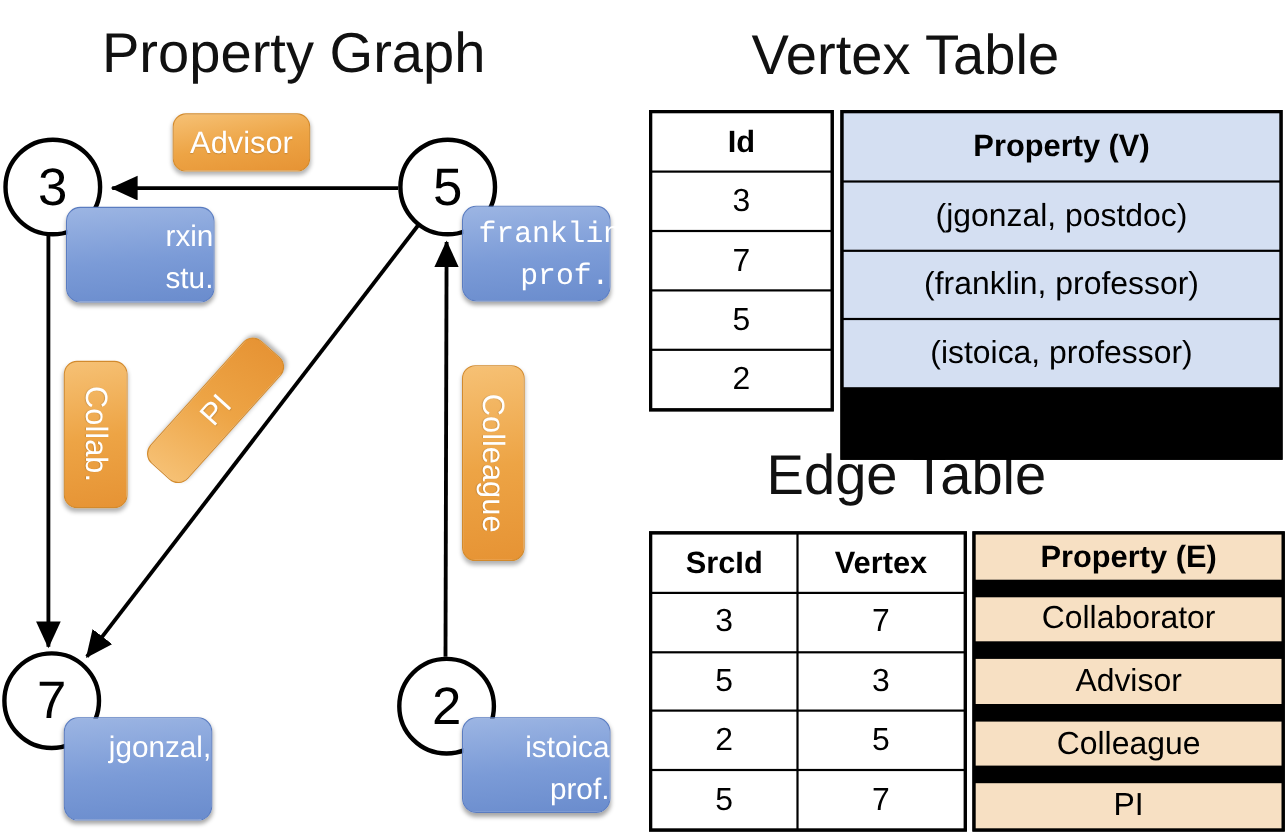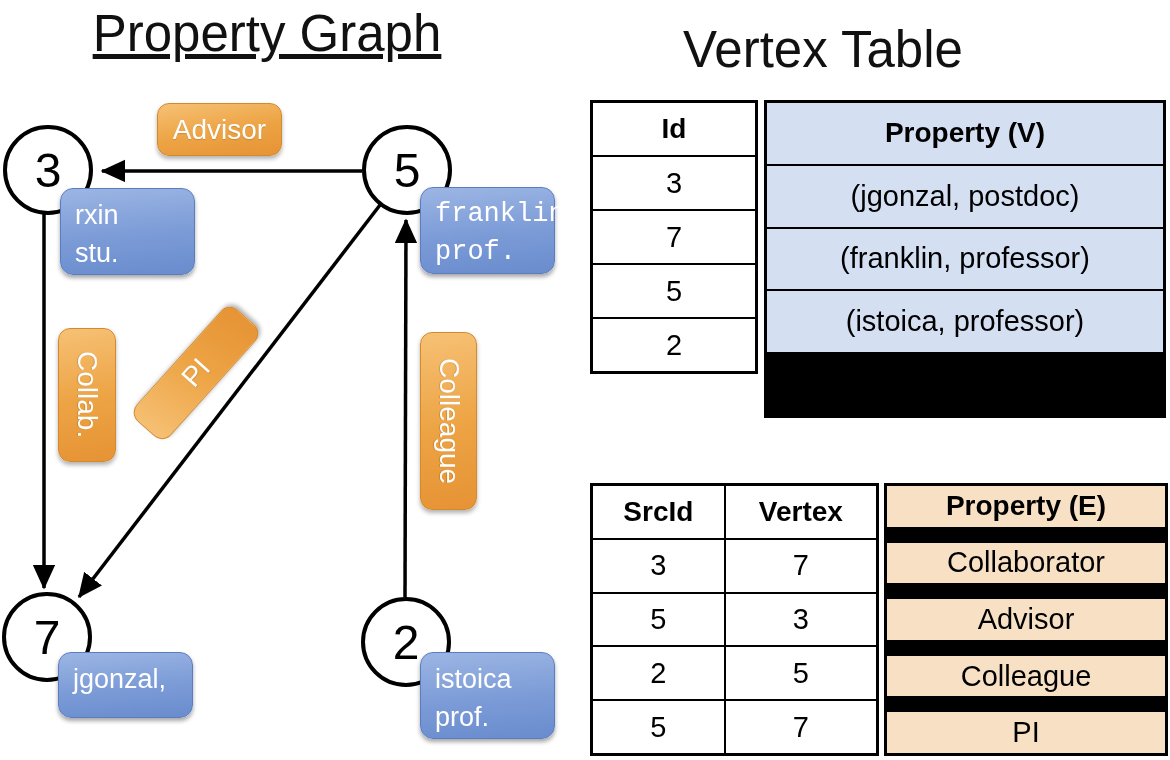--- a/index.html
+++ b/index.html
@@ -16,21 +16,21 @@
     position:absolute; width:82px; height:82px; border:4px solid #000; border-radius:50%;
     background:#fff; display:flex; align-items:center; justify-content:center;
     font-size:48px; z-index:3;
   }
   
   .pbox {
     position:absolute; width:135px; height:87px; box-sizing:border-box;
     border-radius:13px; border:1px solid #5a7cc0;
     background:linear-gradient(175deg, #9cb5e3 0%, #7b9bd7 55%, #6a8ccd 100%);
     box-shadow:0 3px 4px rgba(0,0,0,0.35);
-    color:#fff; font-size:27px; line-height:1.42; padding:7px 0 0 14px; z-index:4;
+    color:#fff; font-size:27px; line-height:1.42; padding:7px 0 0 14px; z-index:4;text-align:right;
   }
   
   .ebox {
     position:absolute; box-sizing:border-box; border-radius:12px; border:1px solid #d28a2d;
     background:linear-gradient(170deg, #f6c175 0%, #eda445 52%, #e69334 100%);
     box-shadow:0 3px 4px rgba(0,0,0,0.3);
     color:#fff; font-size:28px; display:flex; align-items:center; justify-content:center;
     z-index:2; text-shadow:0 1px 1px rgba(0,0,0,0.15);
   }
   .vtext { writing-mode:vertical-rl; }
@@ -56,22 +56,23 @@
   #vt-id   { left:590px; top:100px; width:168px; height:274px; grid-template-rows:repeat(5,1fr); }
   #vt-prop { left:764px; top:100px; width:402px; height:318px; grid-template-rows:repeat(5,1fr); }
   #et-ids  { left:590px; top:483px; width:289px; height:273px; grid-template-columns:1fr 1.15fr; grid-template-rows:repeat(5,1fr); }
   #et-prop { left:884px; top:483px; width:284px; height:273px; grid-template-rows:repeat(5,1fr);gap:16px; }
 </style>
 </head>
 <body>
 
 <div class="canvas">
 
-  <div class="title" style="left:267px; top:4px;text-decoration:underline;">Property Graph</div>
+  <div class="title" style="left:267px; top:18px;">Property Graph</div>
   <div class="title" style="left:823px; top:20px;">Vertex Table</div>
+  <div class="title" style="left:824px; top:402px;">Edge Table</div>
 
   <svg class="edges">
     <defs>
       <marker id="arrow" markerWidth="8" markerHeight="8" refX="6.6" refY="3.2" orient="auto">
         <path d="M0,0 L7,3.2 L0,6.4 Z" fill="#000"></path>
       </marker>
     </defs>
     <line x1="362" y1="171" x2="102" y2="171" marker-end="url(#arrow)"></line>
     <line x1="44" y1="214" x2="44" y2="588" marker-end="url(#arrow)"></line>
     <line x1="380" y1="205" x2="79" y2="597" marker-end="url(#arrow)"></line>
@@ -92,21 +93,21 @@
   </div>
 
   <div class="pbox" style="left:60px; top:188px;">
     <div>rxin</div>
     <div>stu.</div>
   </div>
   <div class="pbox" style="left:420px; top:187px;font-family:Liberation Mono, monospace;">
     <div>franklin,</div>
     <div>prof.</div>
   </div>
-  <div class="pbox" style="left:58px; top:652px; height:66px;">
+  <div class="pbox" style="left:58px; top:652px; height:94px;">
     <div>jgonzal,</div>
   </div>
   <div class="pbox" style="left:420px; top:652px;">
     <div>istoica</div>
     <div>prof.</div>
   </div>
 
   <div class="ebox" id="edge-label-advisor">
     <span>Advisor</span>
   </div>

